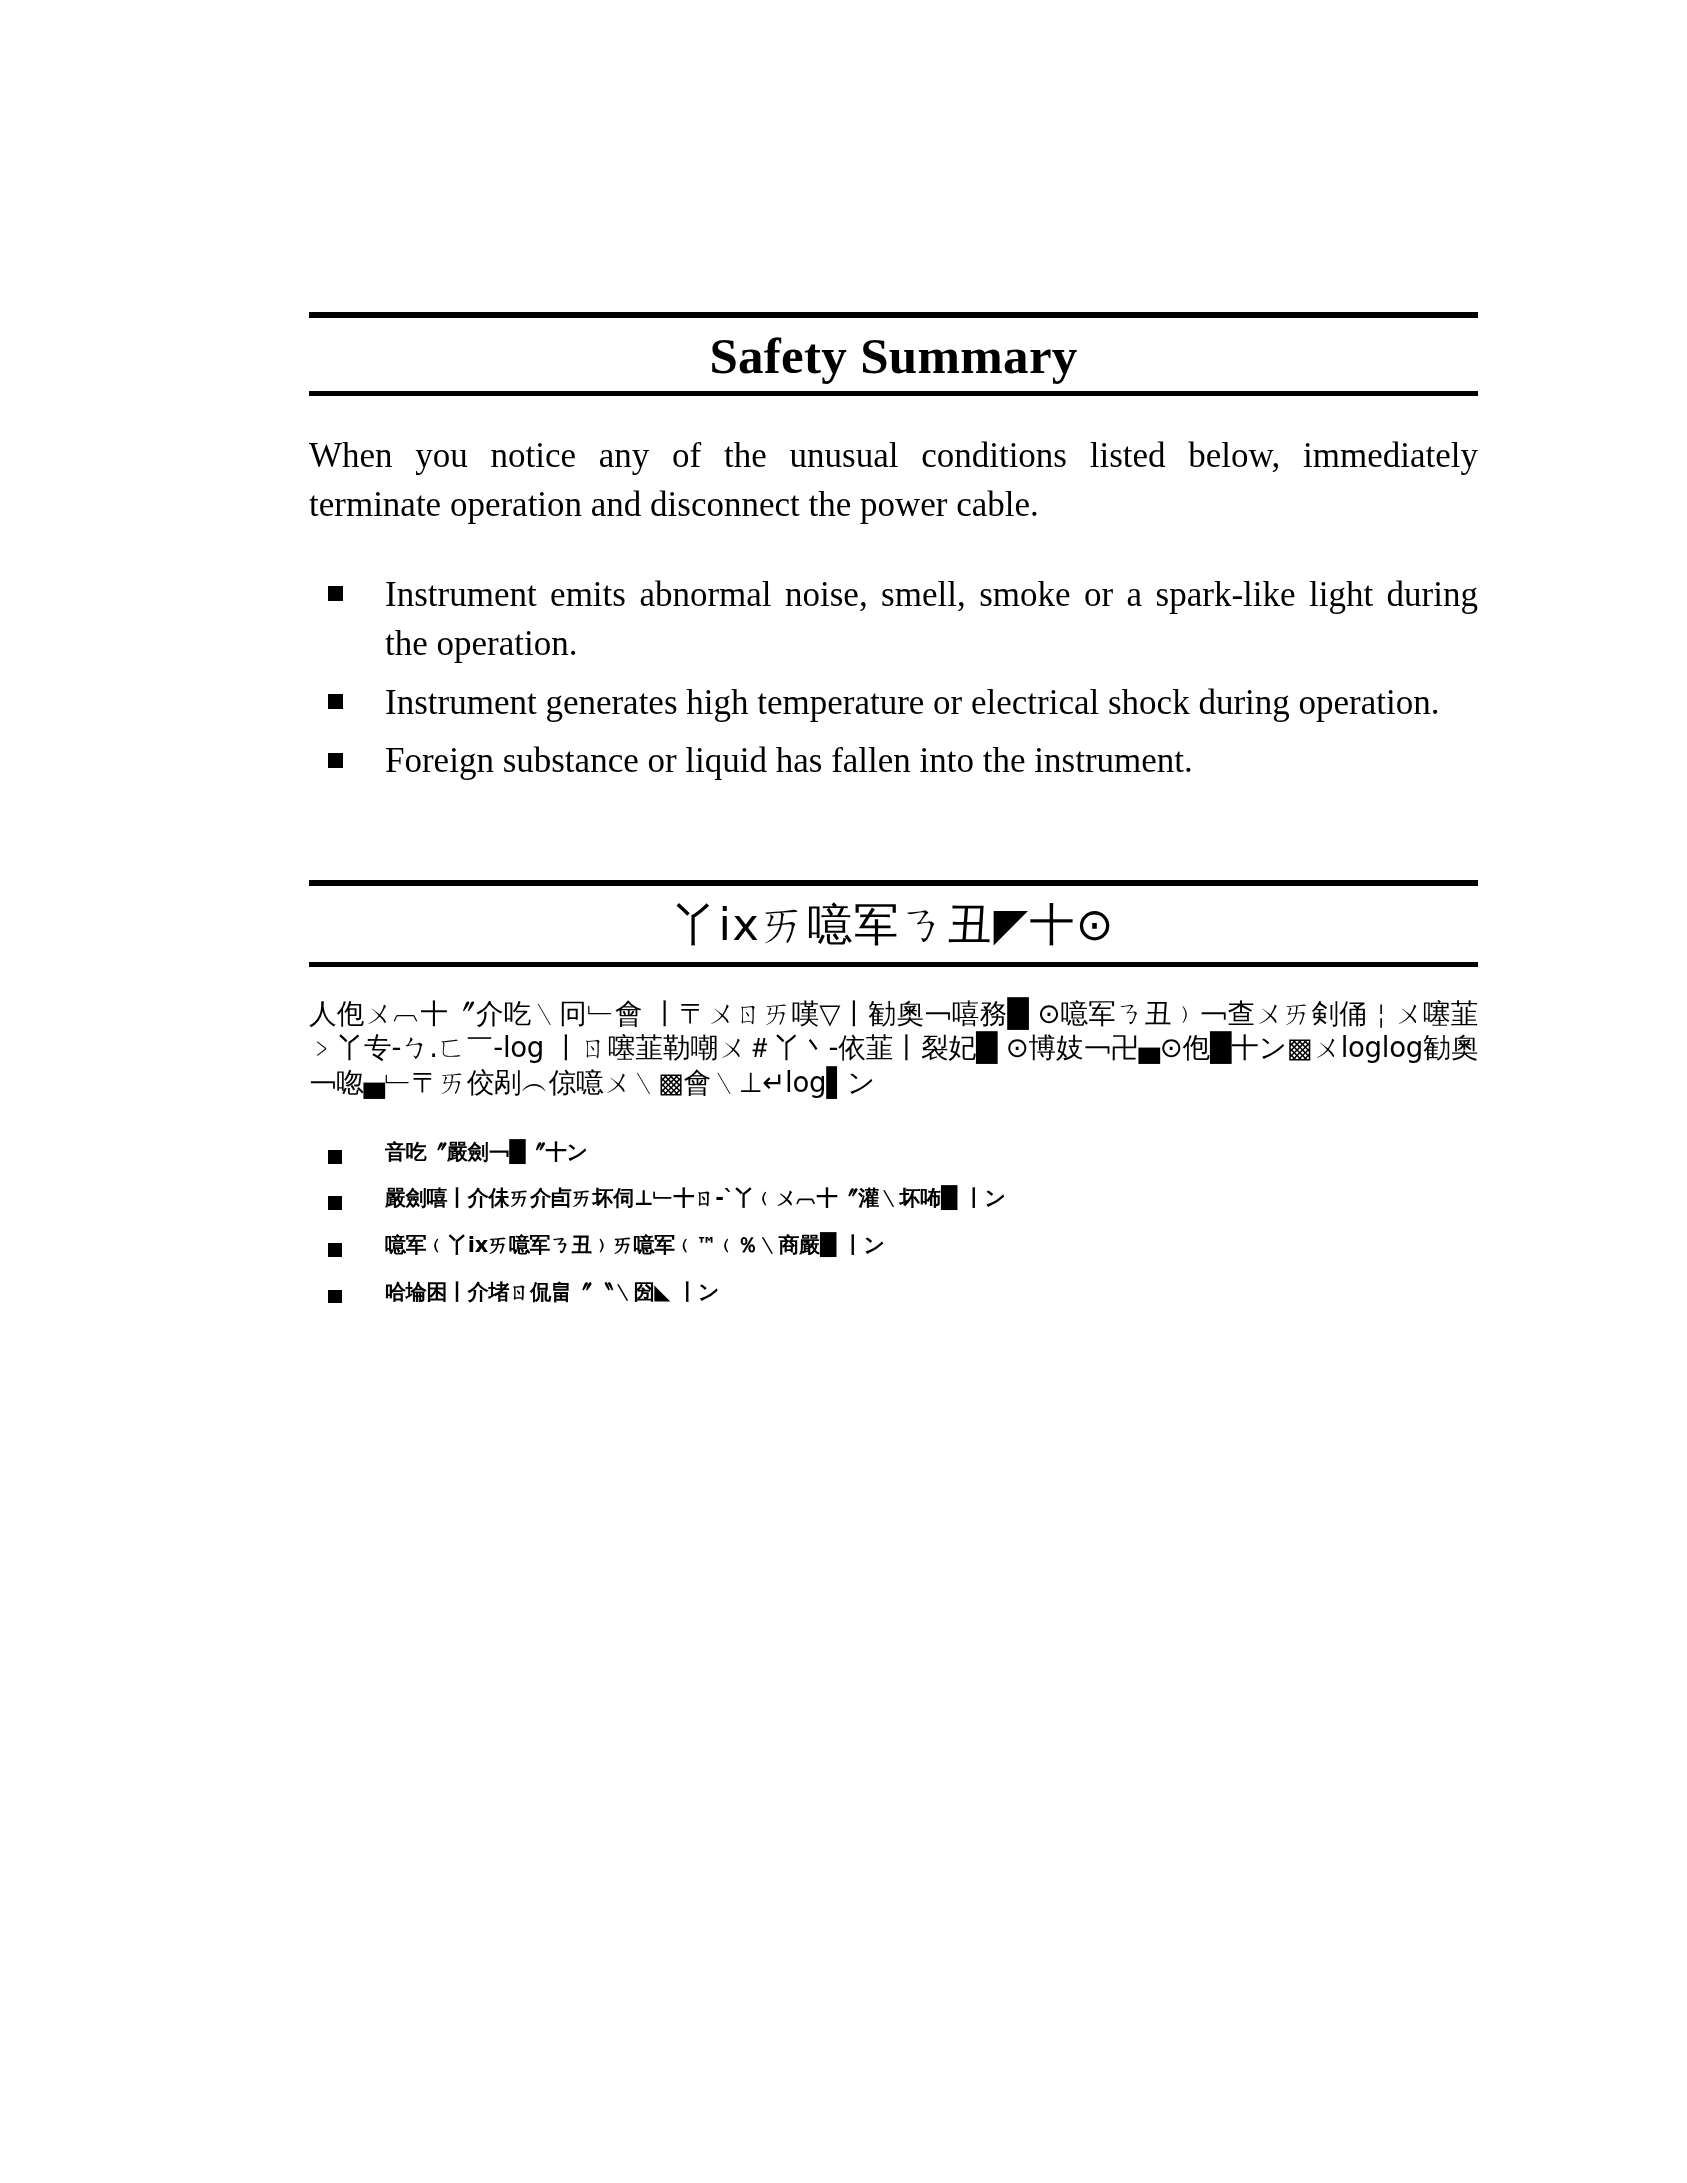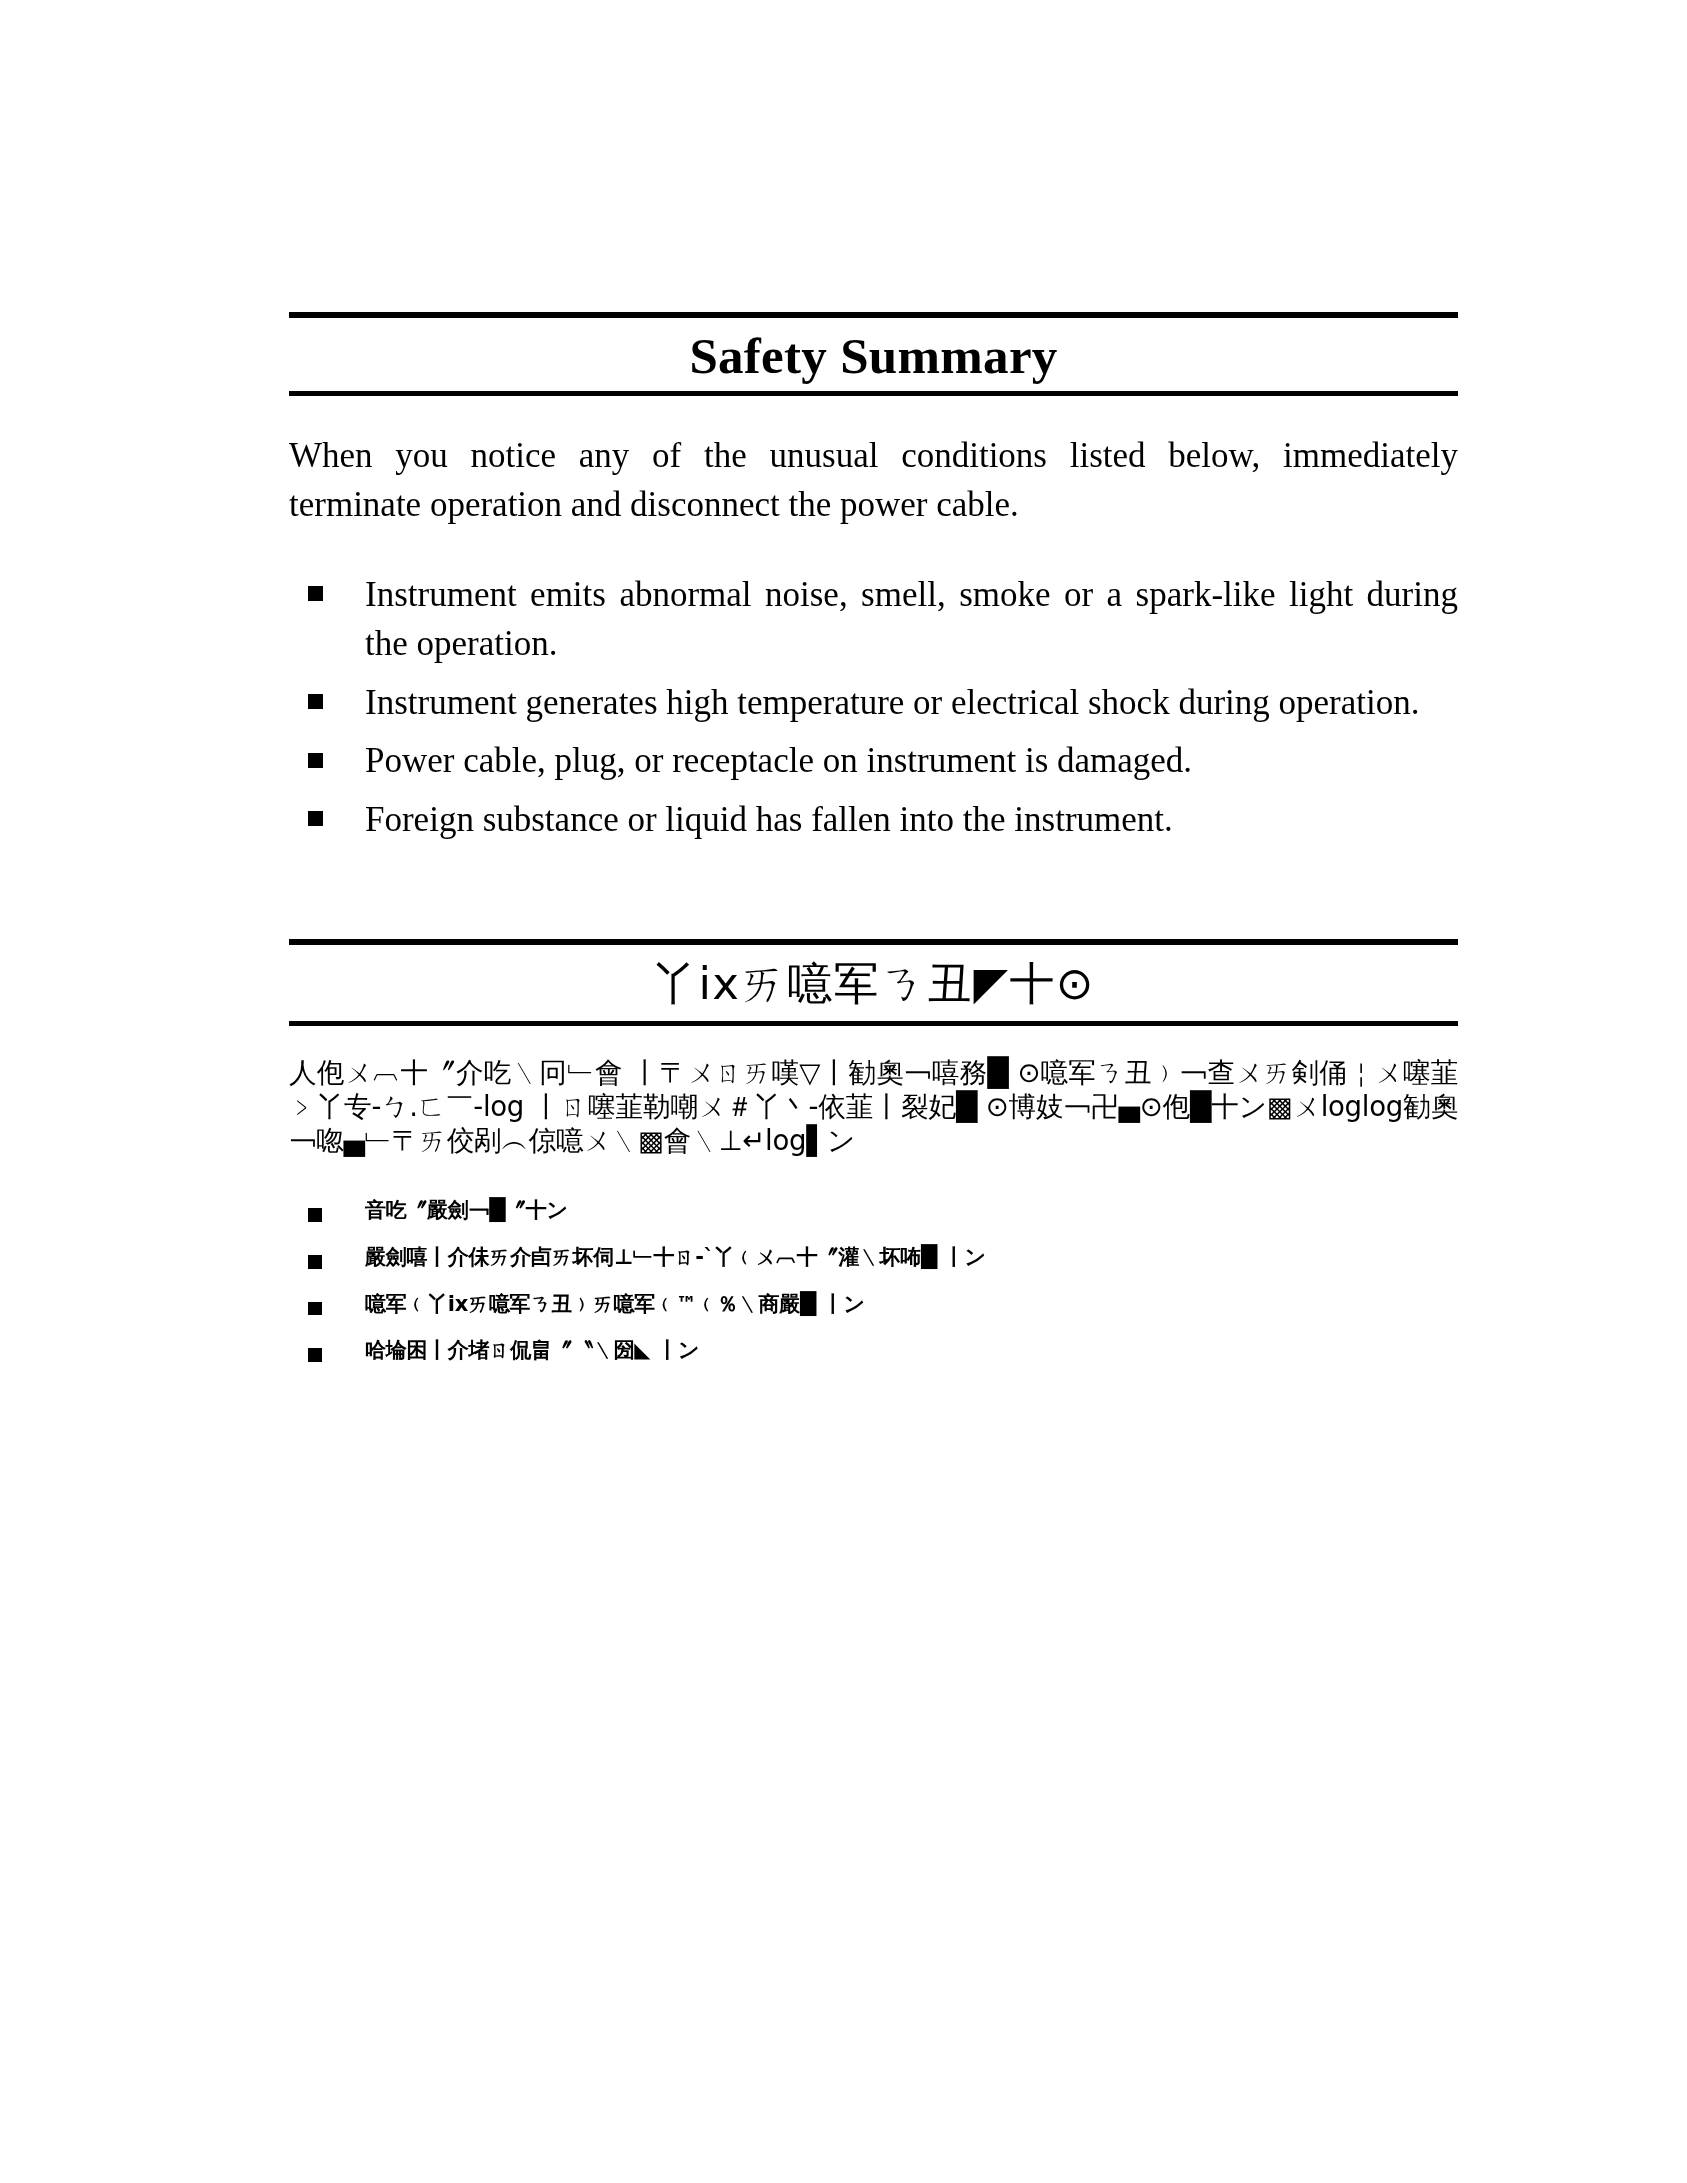--- a/index.html
+++ b/index.html
@@ -14,21 +14,21 @@
     height: 2183px;
     background: #ffffff;
     overflow: hidden;
     font-family: "Liberation Serif", "DejaVu Serif", serif;
     color: #000000;
   }
 
   
   .content {
     position: absolute;
-    left: 289px;
+    left: 309px;
     top: 312px;
     width: 1169px;
   }
 
   
   .rule {
     width: 100%;
     height: 6.2px;
     background: #000000;
   }
@@ -215,24 +215,20 @@
         <li>
           <span class="sq"></span>
           <span>Instrument emits abnormal noise, smell, smoke or a spark-like light during the operation.</span>
         </li>
         <li>
           <span class="sq"></span>
           <span>Instrument generates high temperature or electrical shock during operation.</span>
         </li>
         <li>
           <span class="sq"></span>
-          <span>Power cable, plug, or receptacle on instrument is damaged.</span>
-        </li>
-        <li>
-          <span class="sq"></span>
           <span>Foreign substance or liquid has fallen into the instrument.</span>
         </li>
       </ul>
     </div>
 
     <div class="cjk-section">
 
       <div class="rule"></div>
 
       <div class="cjk-title-band">

